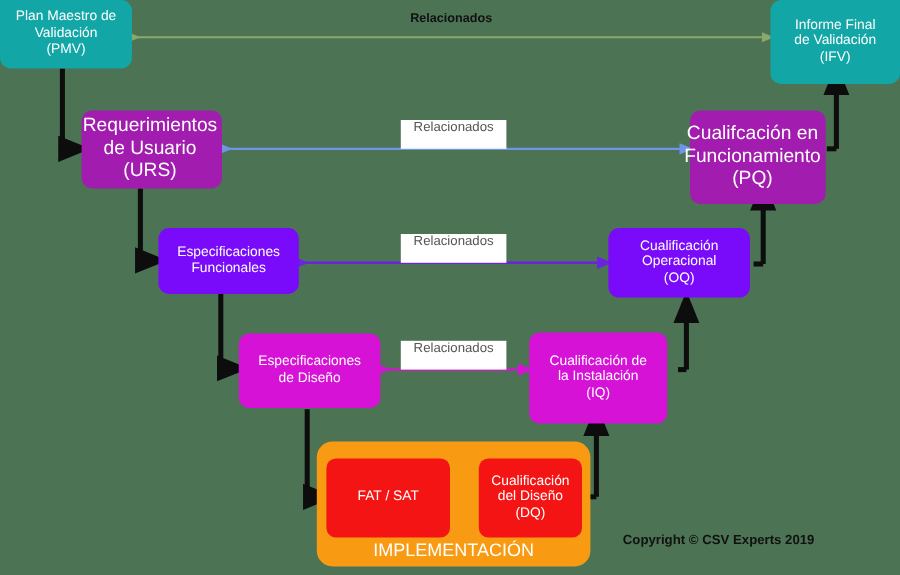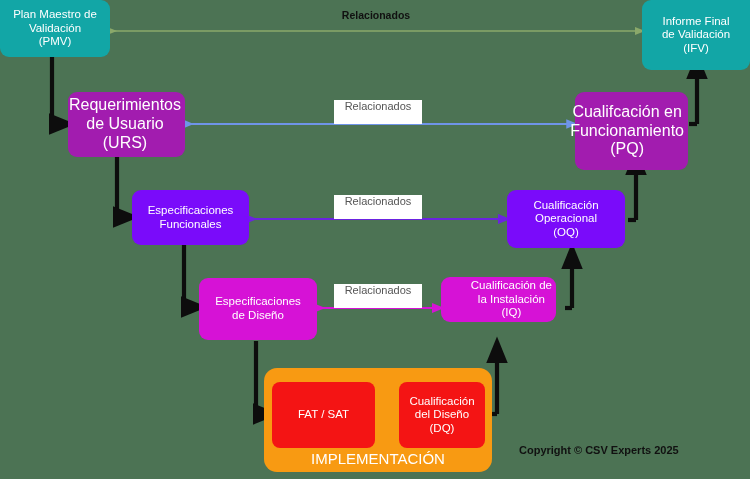--- a/index.html
+++ b/index.html
@@ -165,21 +165,21 @@
     <span>Cualificación
 Operacional
 (OQ)</span>
   </div>
 
   <div class="node n-magenta" style="left:199px;top:278px;width:118px;height:62px;">
     <span>Especificaciones
 de Diseño</span>
   </div>
 
-  <div class="node n-magenta" style="left:441px;top:277px;width:115px;height:45px;justify-content:flex-end;">
+  <div class="node n-magenta" style="left:441px;top:277px;width:115px;height:76px;">
     <span>Cualificación de
 la Instalación
 (IQ)</span>
   </div>
 
   <div class="node n-red" style="left:272px;top:382px;width:103px;height:66px;justify-content:center;">
     <span>FAT / SAT</span>
   </div>
 
   <div class="node n-red" style="left:399px;top:382px;width:86px;height:66px;">
@@ -198,16 +198,16 @@
 
   <div class="rel-label rel-chip" style="left:334px;top:195px;width:88px;height:24px;">
     <span>Relacionados</span>
   </div>
 
   <div class="rel-label rel-chip" style="left:334px;top:284px;width:88px;height:24px;">
     <span>Relacionados</span>
   </div>
 
   <div class="copyright" style="left:519px;top:444px;">
-    <span>Copyright © CSV Experts 2025</span>
+    <span>Copyright © CSV Experts 2019</span>
   </div>
 
 </div>
 
 </body></html>

